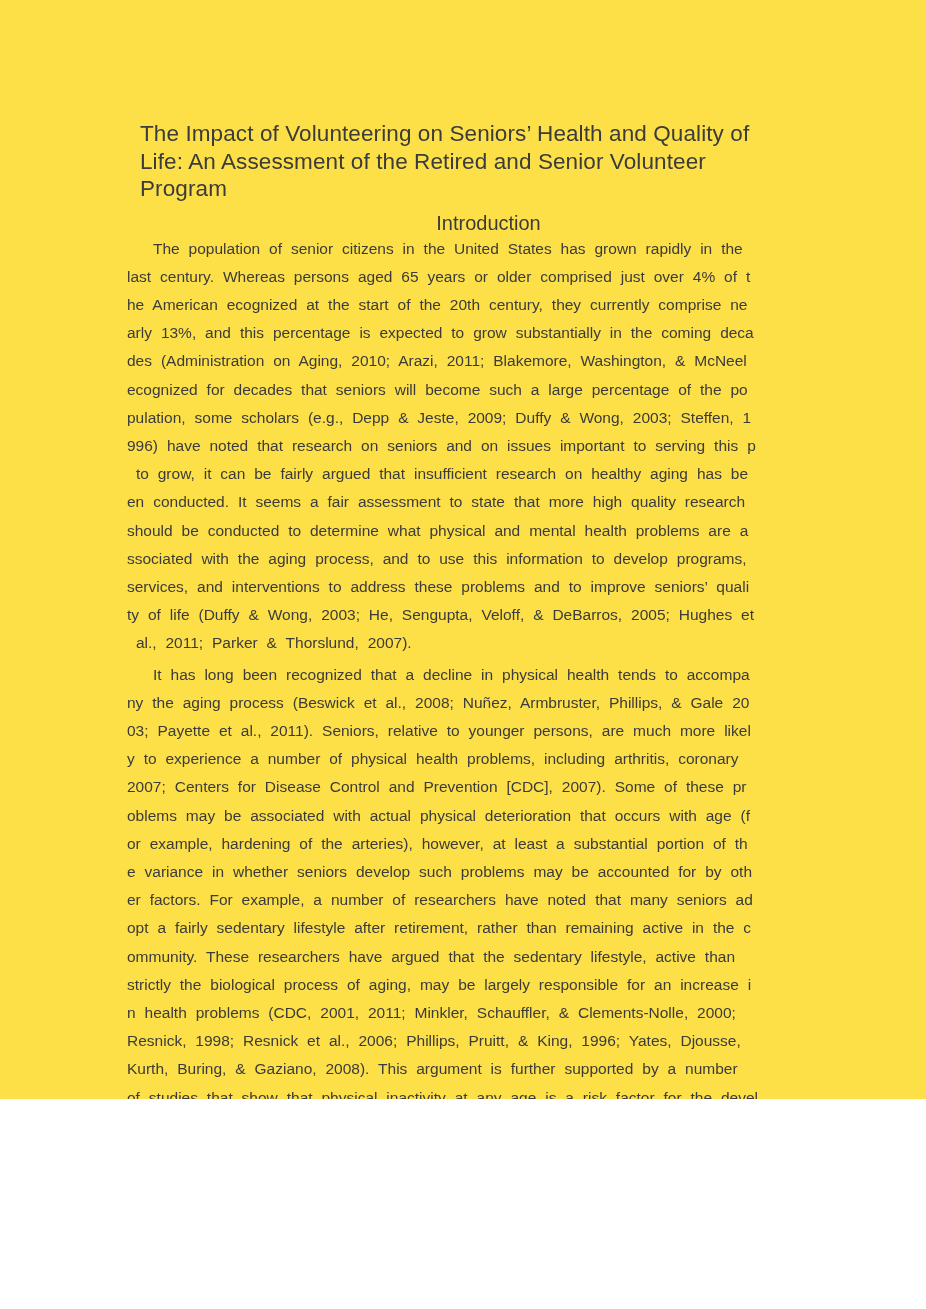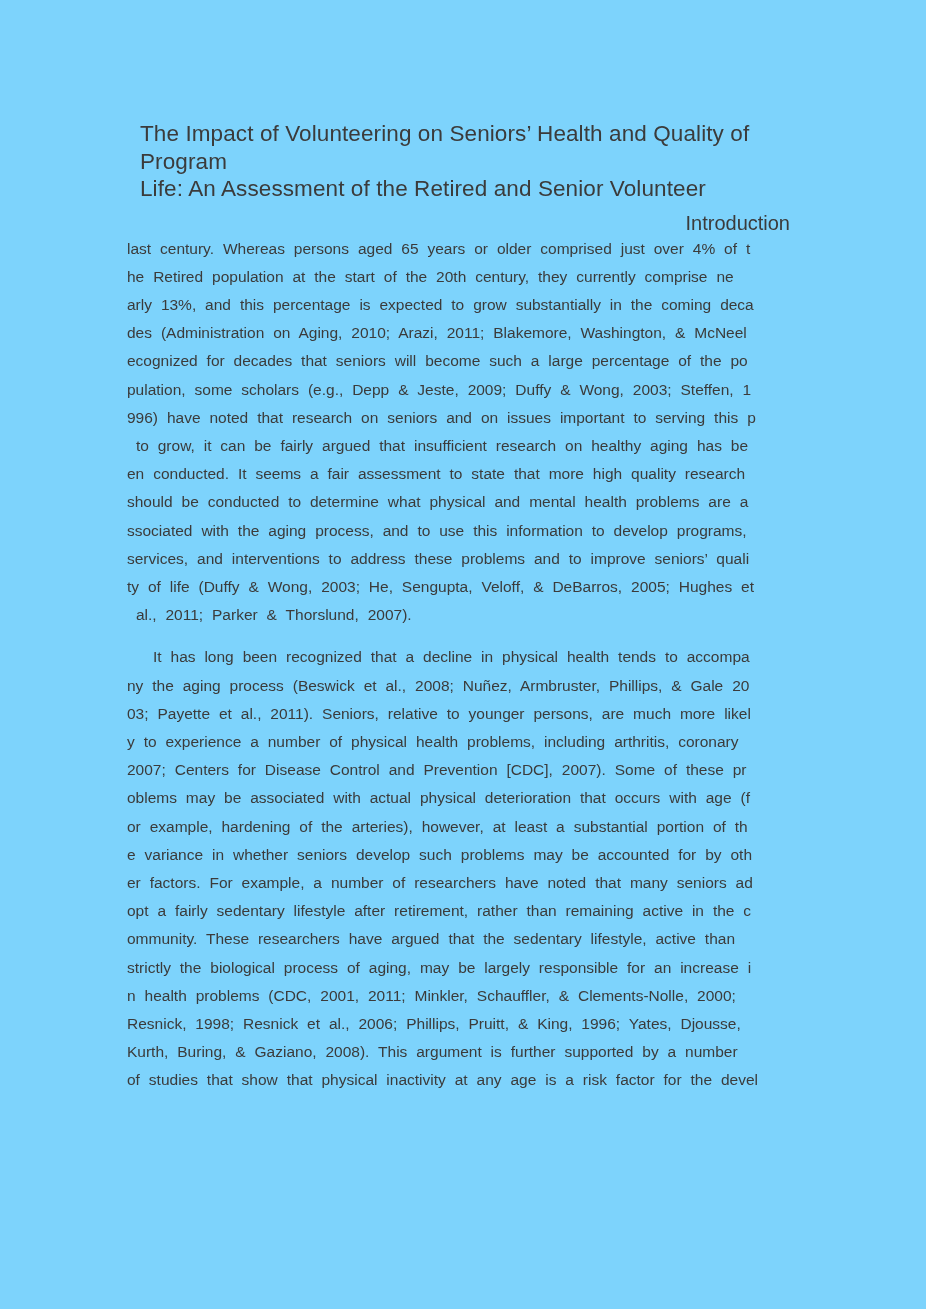--- a/index.html
+++ b/index.html
@@ -1,70 +1,71 @@
 <!DOCTYPE html>
 <html><head>
 <meta charset="utf-8">
 <style>
   html, body { margin: 0; padding: 0; background: #ffffff; }
   .page {
     position: relative;
     width: 926px;
-    height: 1309px;
-    background: #7dd3fc;
+    height: 1099px;
+    background: #fde047;
     font-family: "Liberation Sans", sans-serif;
     color: #3b3b3b;
     overflow: hidden;
   }
   .content {
     position: absolute;
     left: 127px;
     top: 120px;
     width: 663px;
   }
   .title {
     margin: 0 0 0 13px;
     font-size: 22.5px;
     line-height: 27.5px;
     font-weight: 400;
     letter-spacing: 0.1px;
   }
   .heading {
     margin: 8px 0 0 60px;
-    text-align: right;
+    text-align: center;
     font-size: 20px;
     line-height: 24px;
     font-weight: 400;
   }
   .body-text {
     margin-top: 0;
     font-size: 15.5px;
     line-height: 28.2px;
     word-spacing: 4.6px;
   }
   .para { margin: 0; }
-  .para + .para { margin-top: 14px; }
+  .para + .para { margin-top: 3px; }
   .line { white-space: pre; }
   .line.first { text-indent: 26px; }
 </style>
 </head>
 <body>
 
 <div class="page">
   <div class="content">
     <h1 class="title">
       <div class="title-line">The Impact of Volunteering on Seniors’ Health and Quality of</div>
+      <div class="title-line">Life: An Assessment of the Retired and Senior Volunteer</div>
       <div class="title-line">Program</div>
-      <div class="title-line">Life: An Assessment of the Retired and Senior Volunteer</div>
     </h1>
     <h2 class="heading">Introduction</h2>
     <div class="body-text">
         <div class="para">
+          <div class="line first">The population of senior citizens in the United States has grown rapidly in the</div>
           <div class="line">last century. Whereas persons aged 65 years or older comprised just over 4% of t</div>
-          <div class="line">he Retired population at the start of the 20th century, they currently comprise ne</div>
+          <div class="line">he American ecognized at the start of the 20th century, they currently comprise ne</div>
           <div class="line">arly 13%, and this percentage is expected to grow substantially in the coming deca</div>
           <div class="line">des (Administration on Aging, 2010; Arazi, 2011; Blakemore, Washington, &amp; McNeel</div>
           <div class="line">ecognized for decades that seniors will become such a large percentage of the po</div>
           <div class="line">pulation, some scholars (e.g., Depp &amp; Jeste, 2009; Duffy &amp; Wong, 2003; Steffen, 1</div>
           <div class="line">996) have noted that research on seniors and on issues important to serving this p</div>
           <div class="line"> to grow, it can be fairly argued that insufficient research on healthy aging has be</div>
           <div class="line">en conducted. It seems a fair assessment to state that more high quality research</div>
           <div class="line">should be conducted to determine what physical and mental health problems are a</div>
           <div class="line">ssociated with the aging process, and to use this information to develop programs,</div>
           <div class="line">services, and interventions to address these problems and to improve seniors’ quali</div>

